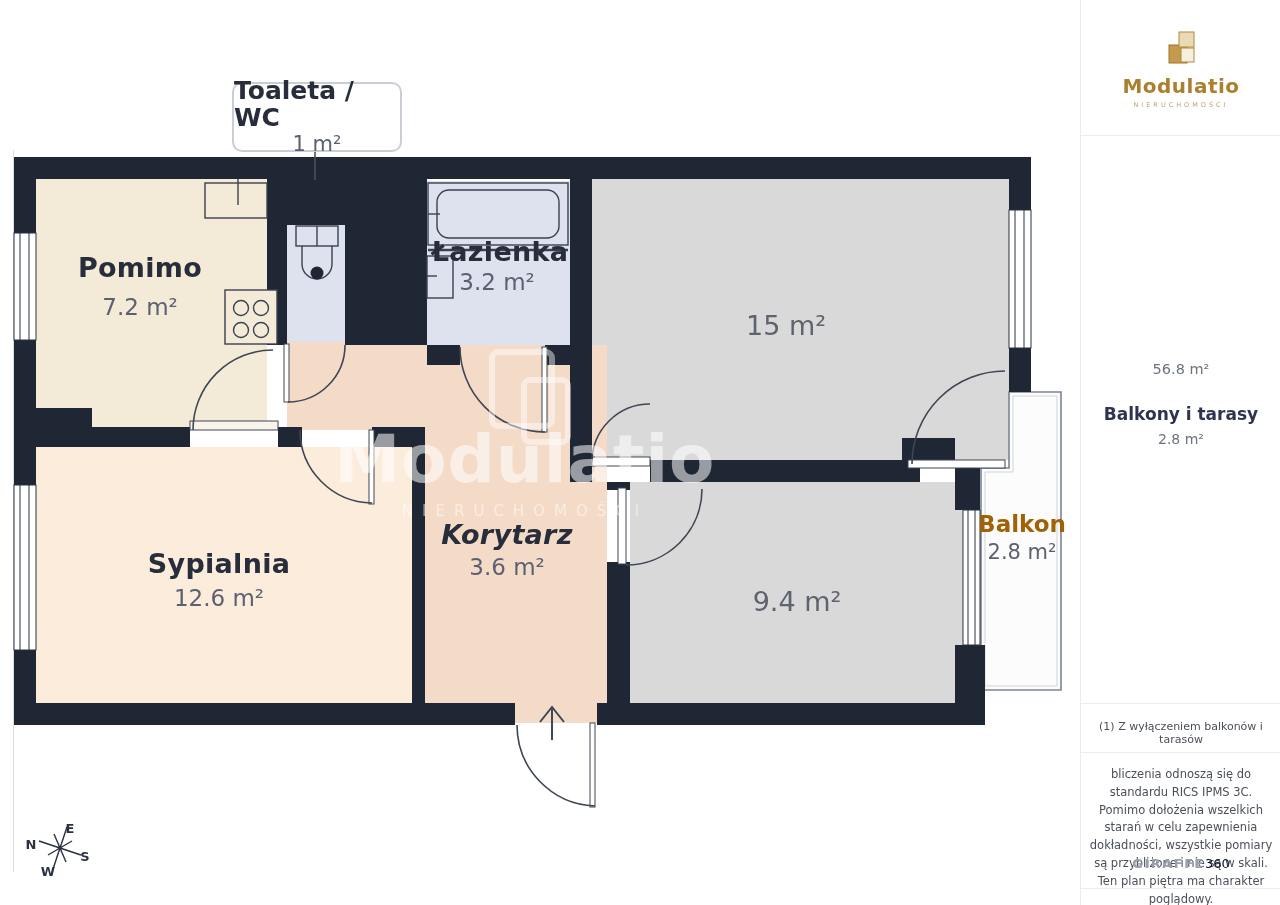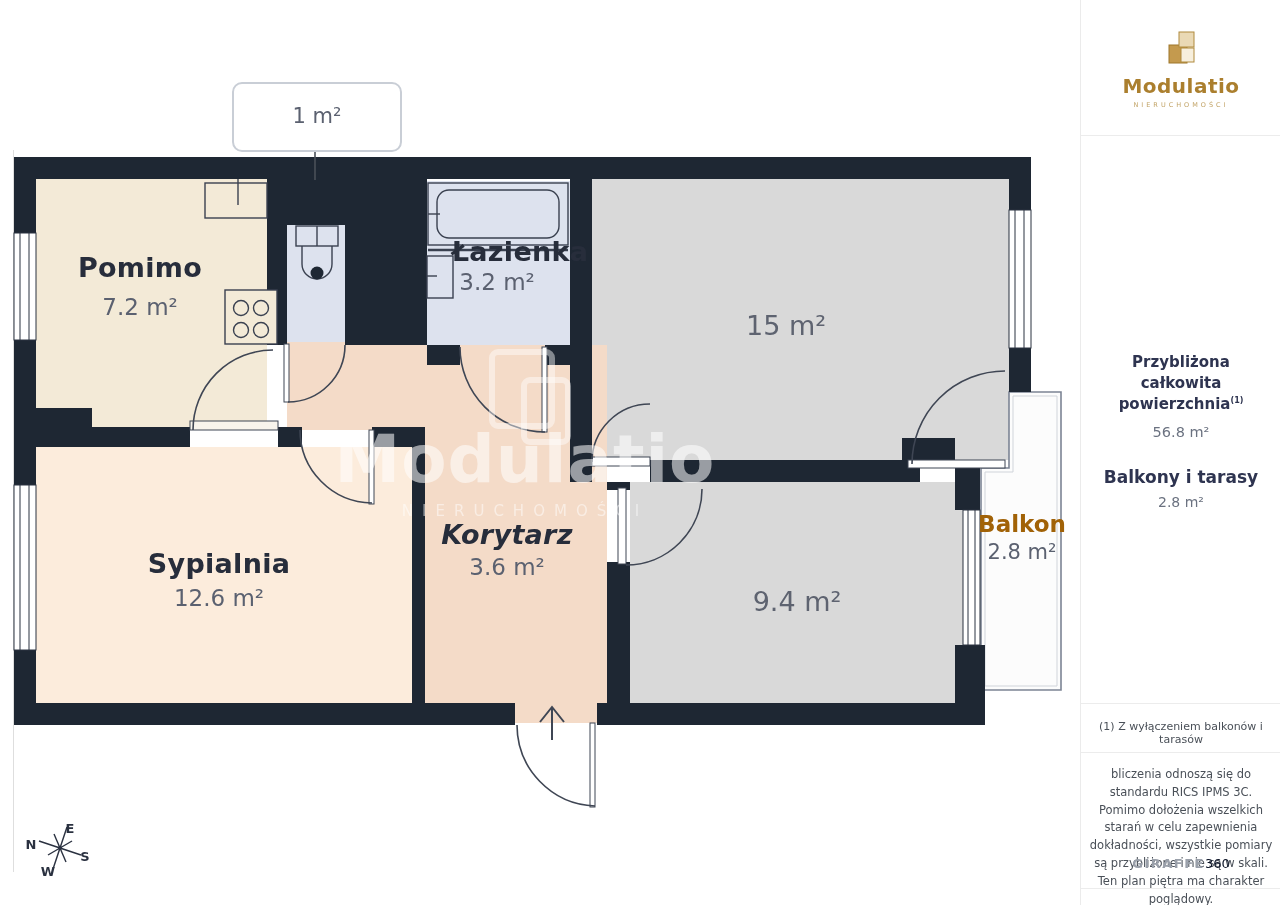--- a/index.html
+++ b/index.html
@@ -208,26 +208,27 @@
         <g font-size="13" font-weight="bold" fill="#2a3140" text-anchor="middle">
           <text x="31" y="849">N</text>
           <text x="70" y="833">E</text>
           <text x="85" y="861">S</text>
           <text x="48" y="876">W</text>
         </g>
       </g>
     </svg>
 
     <div class="callout">
+      <div class="t">Toaleta / WC</div>
       <div class="a">1 m²</div>
     </div>
 
     <div class="lbl room-title" style="left:140px;top:267px;">Pomimo</div>
     <div class="lbl room-area" style="left:140px;top:299px;margin-top:8px;">7.2 m²</div>
-    <div class="lbl room-title" style="left:520px;top:251px;">Łazienka</div>
+    <div class="lbl room-title" style="left:500px;top:251px;">Łazienka</div>
     <div class="lbl room-area" style="left:497px;top:282px;">3.2 m²</div>
     <div class="lbl gray-area" style="left:786px;top:325px;">15 m²</div>
     <div class="lbl room-title" style="left:219px;top:563px;">Sypialnia</div>
     <div class="lbl room-area" style="left:219px;top:598px;">12.6 m²</div>
     <div class="lbl room-title" style="left:507px;top:534px;font-style:italic;">Korytarz</div>
     <div class="lbl room-area" style="left:507px;top:567px;">3.6 m²</div>
     <div class="lbl gray-area" style="left:797px;top:601px;">9.4 m²</div>
     <div class="lbl balkon-title" style="left:1022px;top:524px;">Balkon</div>
     <div class="lbl balkon-area" style="left:1022px;top:552px;">2.8 m²</div>
 
@@ -243,24 +244,20 @@
         <rect x="5" y="17" width="18" height="18" fill="#c49a4e" stroke="#9e762a"></rect>
         <rect x="15" y="4" width="15" height="15" fill="#ead9b5" stroke="#b08a3c"></rect>
         <rect x="17" y="20" width="13" height="14" fill="#f7efdd" stroke="#b08a3c"></rect>
       </svg>
       <div class="word">Modulatio</div>
       <div class="sub">NIERUCHOMOŚCI</div>
     </div>
     <div class="sb-div" style="top:135px;"></div>
 
     <div class="sb-summary">
-      <div class="h">
-        <span>Przybliżona całkowita</span><br>
-        <span>powierzchnia</span><sup>(1)</sup>
-      </div>
       <div class="v">56.8 m²</div>
       <div class="h2">Balkony i tarasy</div>
       <div class="v2">2.8 m²</div>
     </div>
 
     <div class="sb-div" style="top:703px;"></div>
     <div class="sb-footnote">(1) Z wyłączeniem balkonów i tarasów</div>
     <div class="sb-div" style="top:752px;"></div>
     <div class="sb-disclaimer">bliczenia odnoszą się do standardu RICS IPMS 3C. Pomimo dołożenia wszelkich starań w celu zapewnienia dokładności, wszystkie pomiary są przybliżone i nie są w skali. Ten plan piętra ma charakter poglądowy.</div>
     <div class="sb-brand">

